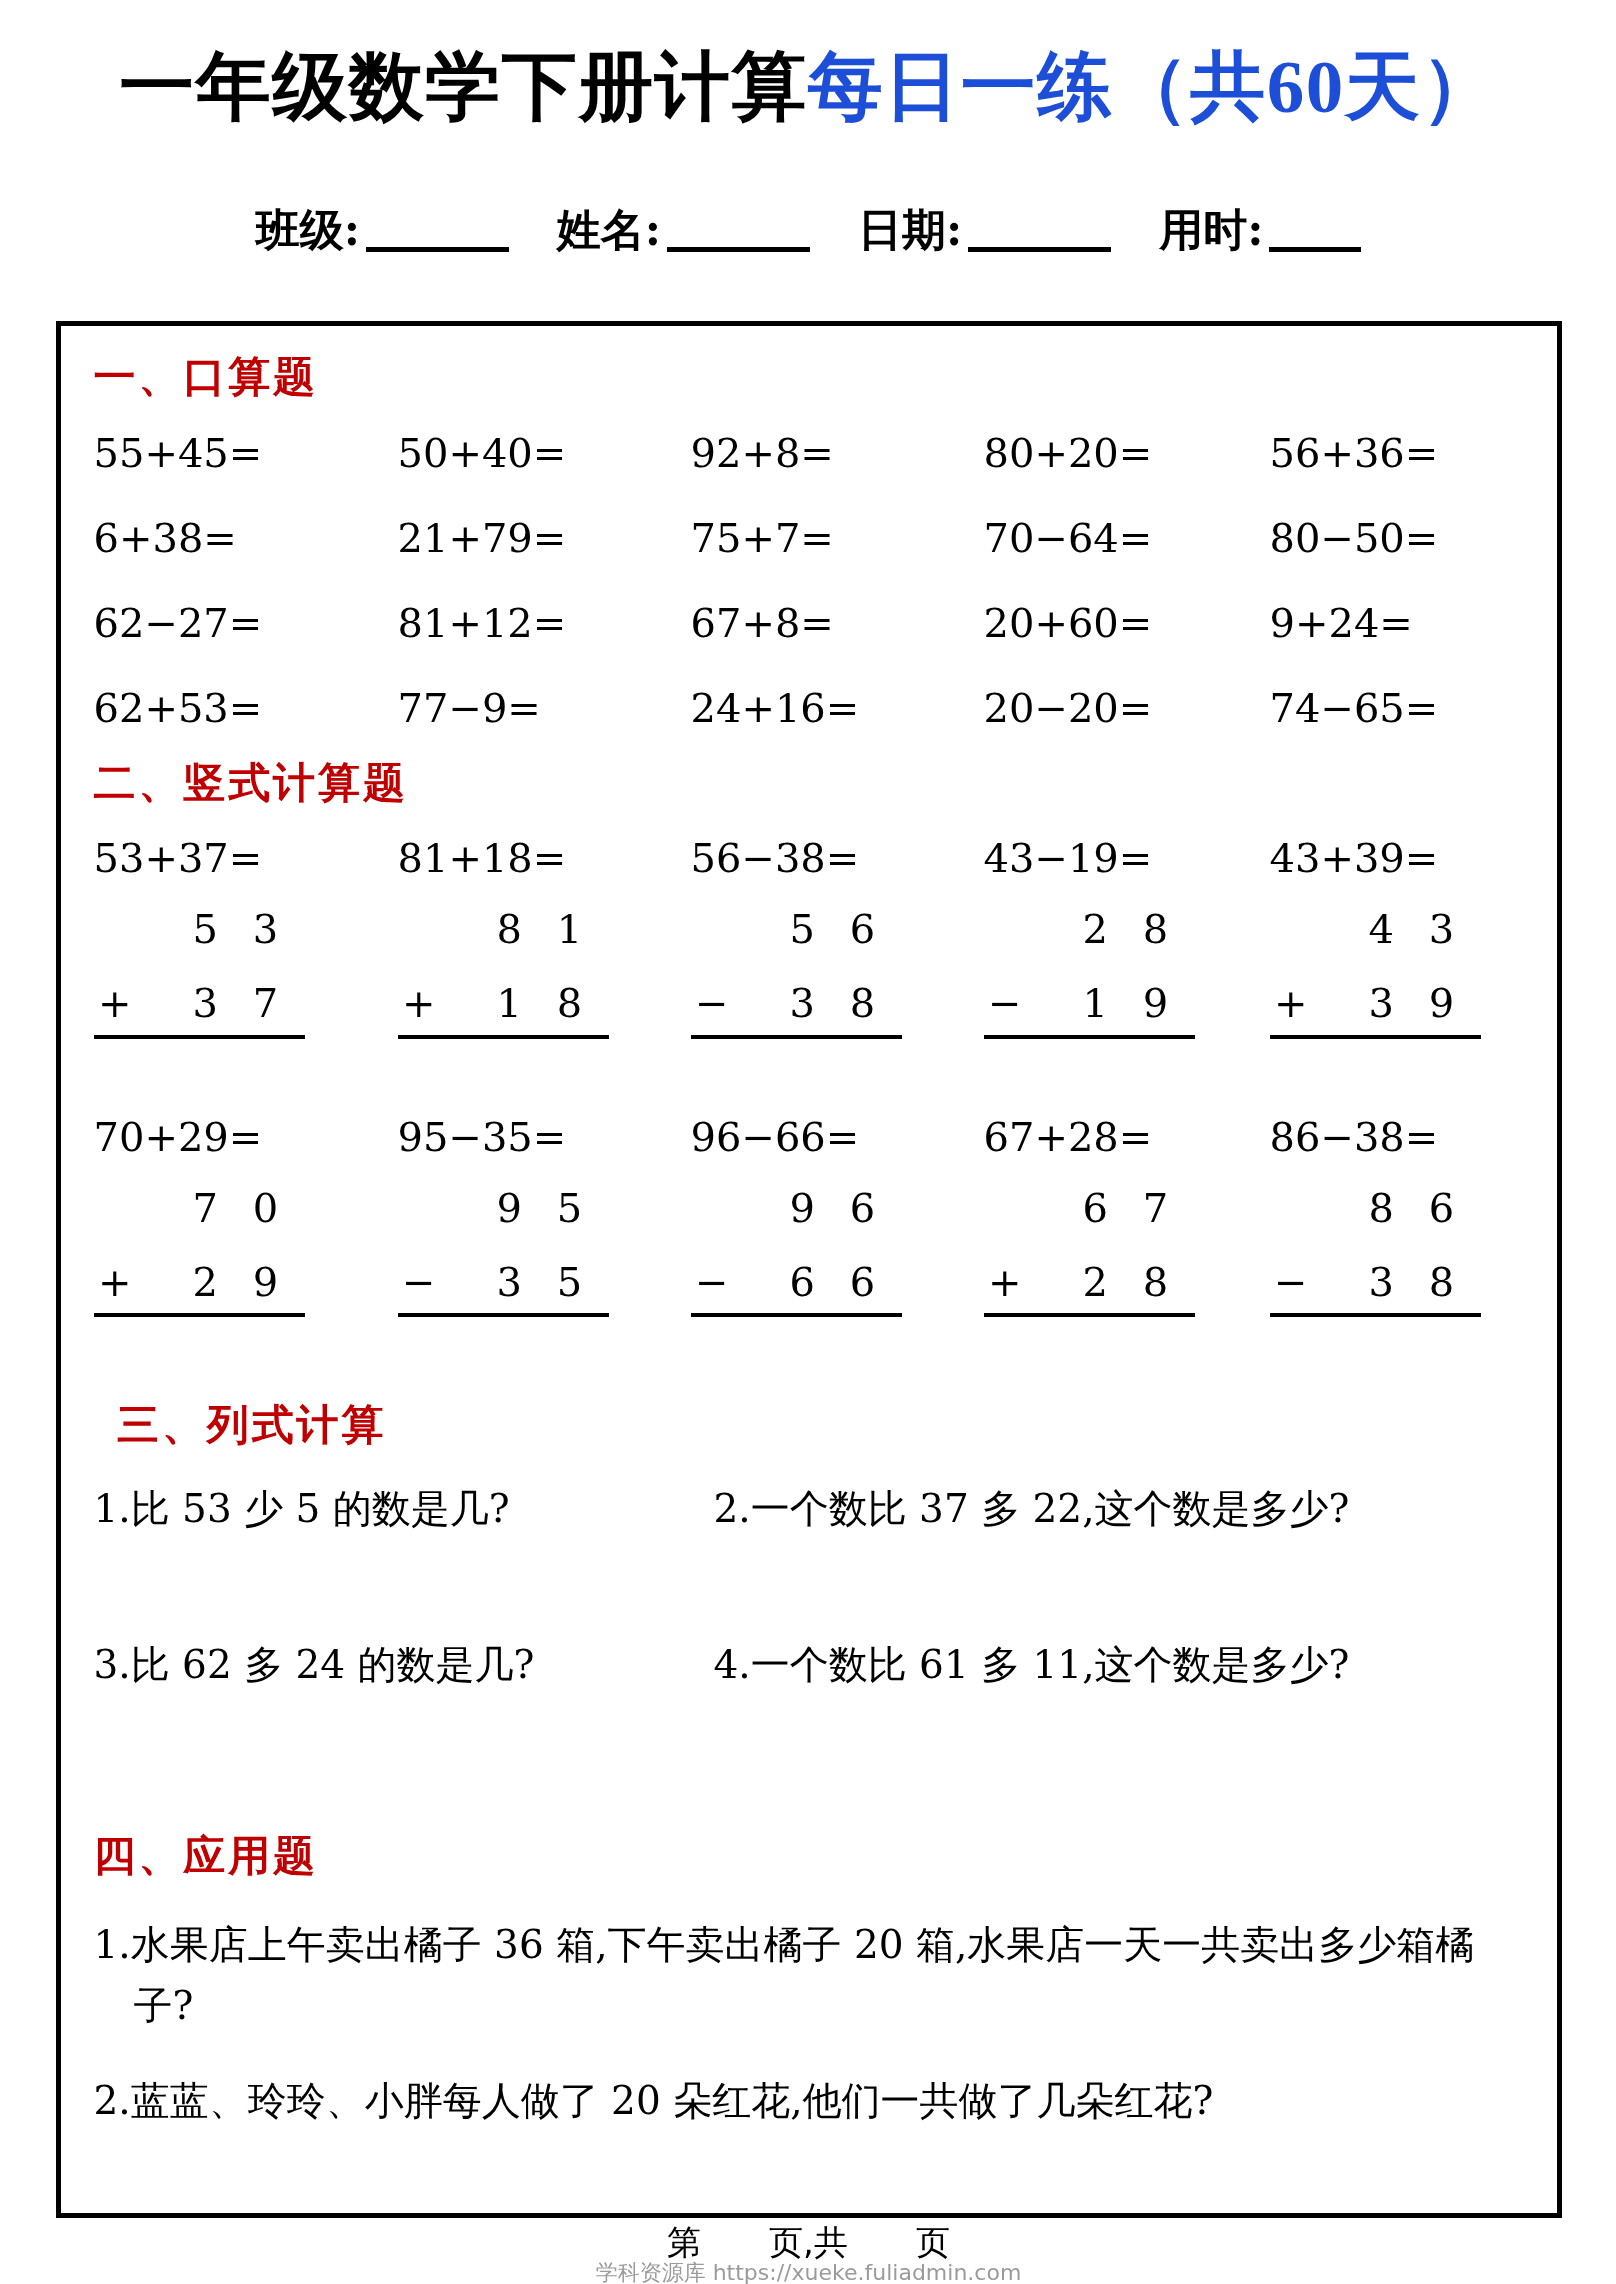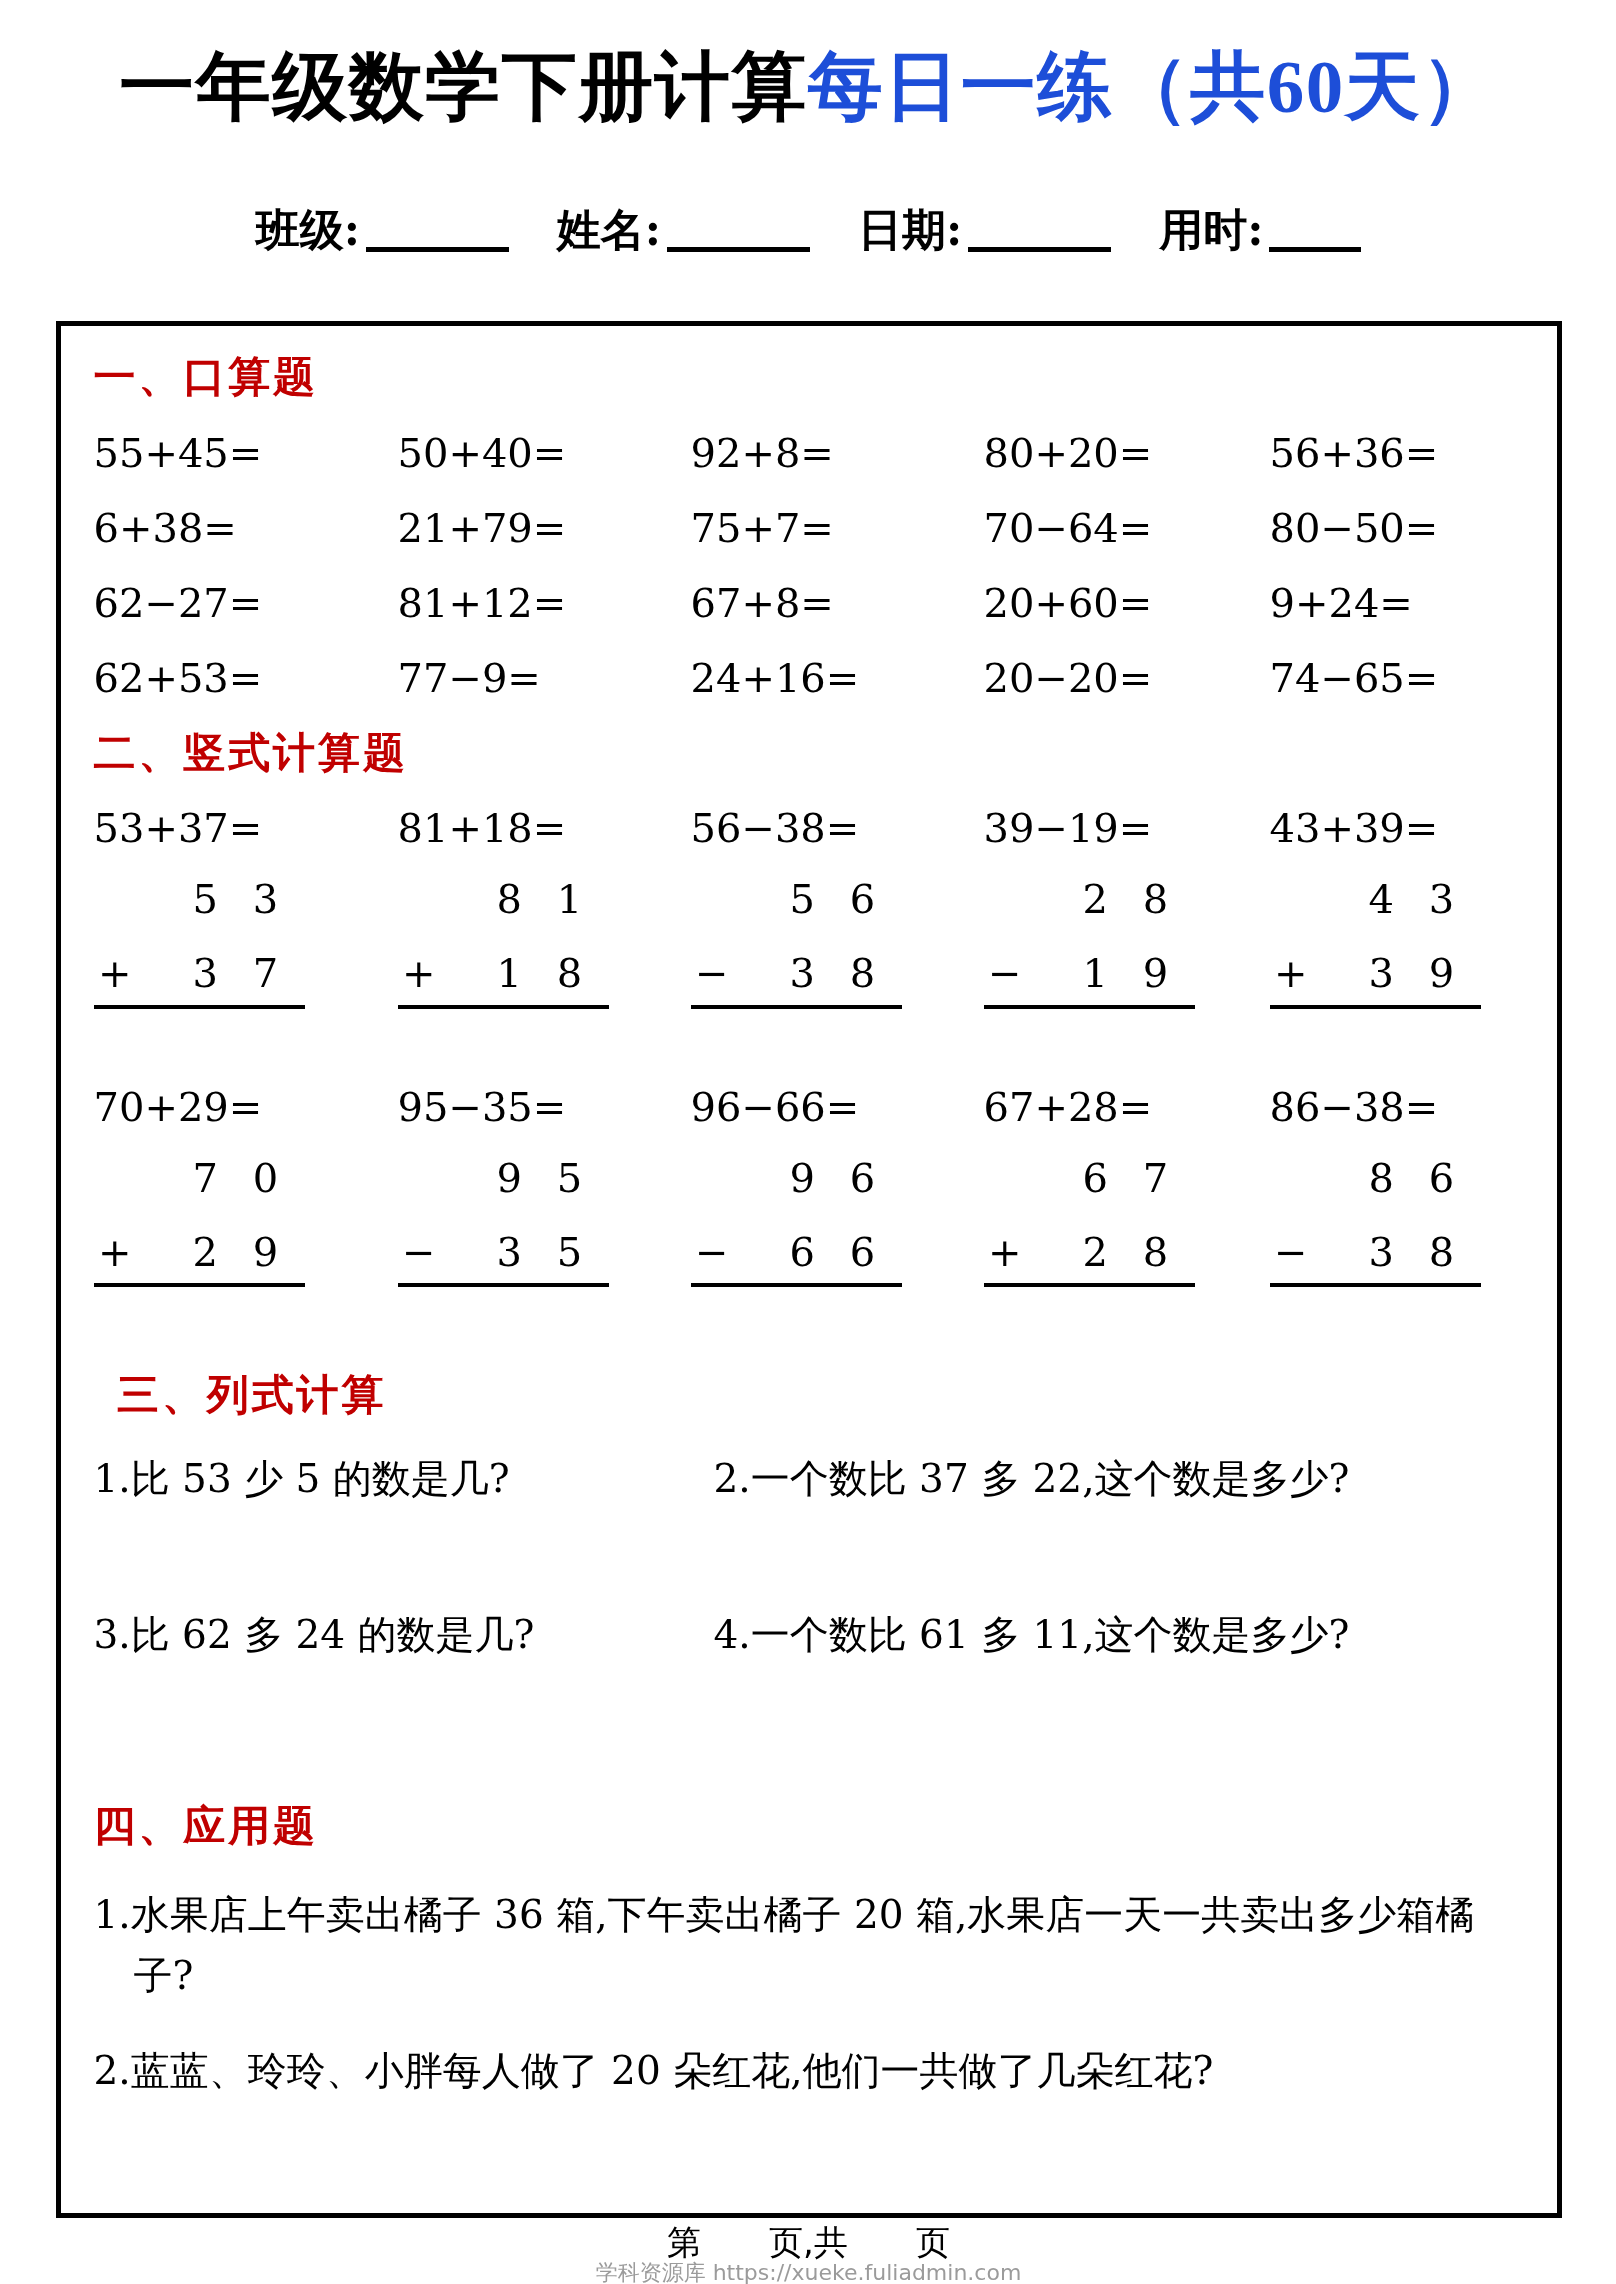--- a/index.html
+++ b/index.html
@@ -16,21 +16,21 @@
   .blank { display:inline-block; width:143px; border-bottom:5.9px solid #000; margin-left:5.9px; }
   .blank.sm { width:92px; }
 
   .box { width:1506px; height:1897px; margin:69px auto 0; border:5.1px solid #000;
          padding:30px 29px 0 33px; overflow:hidden; }
 
   .sec-h { font-size:42px; font-weight:bold; color:#c00000; line-height:1; letter-spacing:2.9px; }
   .sec-h.indent { margin-left:23.5px; }
 
   .grid5 { display:grid; grid-template-columns:304px 293px 293px 286px auto; }
-  .oral { margin-top:35px; row-gap:35px; font-size:40px; line-height:1; }
+  .oral { margin-top:35px; row-gap:45px; font-size:40px; line-height:1; }
   .veq  { margin-top:34px; font-size:40px; line-height:1; }
   .veq2 { margin-top:78px; }
   .stacks { margin-top:31px; }
   .stack { width:211px; font-size:40px; line-height:1; }
   .stack-top { text-align:right; padding-right:26.4px; word-spacing:22px; }
   .stack-bot { display:flex; justify-content:space-between; align-items:flex-end;
                margin-top:34px; padding:0 26.4px 11.7px 4.4px; border-bottom:4.4px solid #000;
                word-spacing:22px; }
 
   .h3m { margin-top:87px; }
@@ -98,21 +98,21 @@
     <span>20−20=</span>
     <span>74−65=</span>
   </div>
 
   <div class="sec-h" style="margin-top:34px">二、竖式计算题</div>
 
   <div class="grid5 veq">
     <span>53+37=</span>
     <span>81+18=</span>
     <span>56−38=</span>
-    <span>39−19=</span>
+    <span>43−19=</span>
     <span>43+39=</span>
   </div>
 
   <div class="grid5 stacks">
     <div class="stack">
       <div class="stack-top">5 3</div>
       <div class="stack-bot">
         <span>+</span>
         <span>3 7</span>
       </div>

